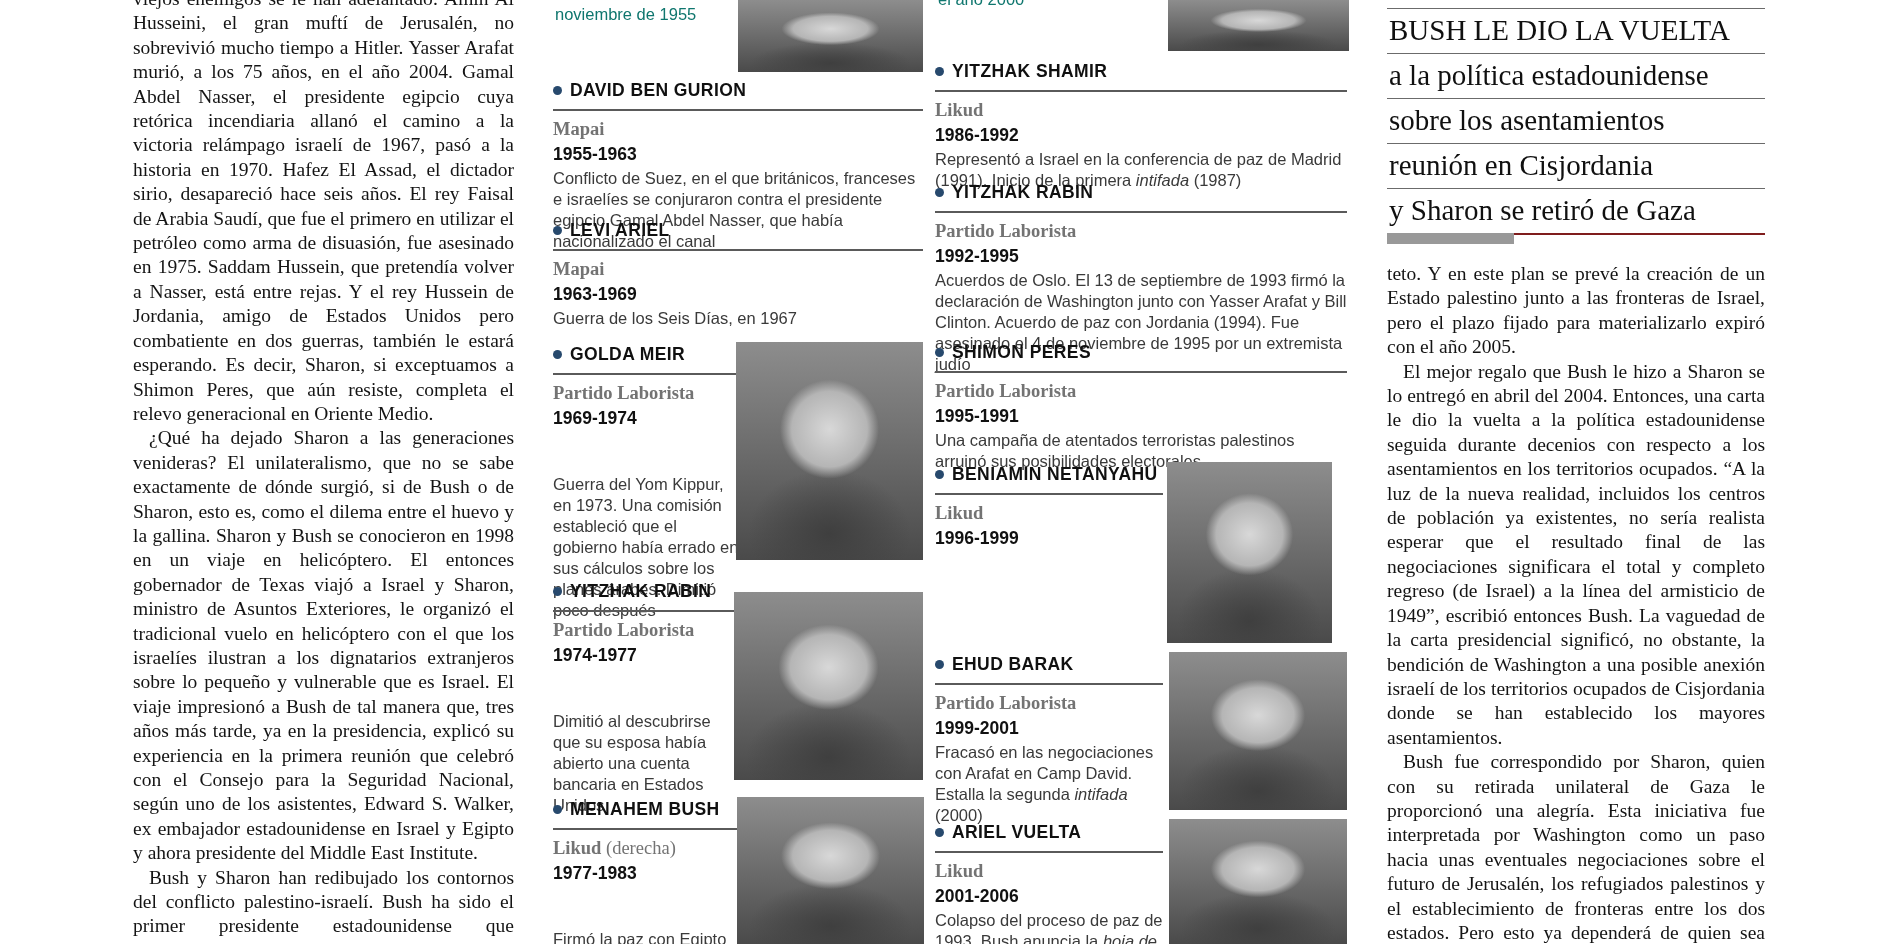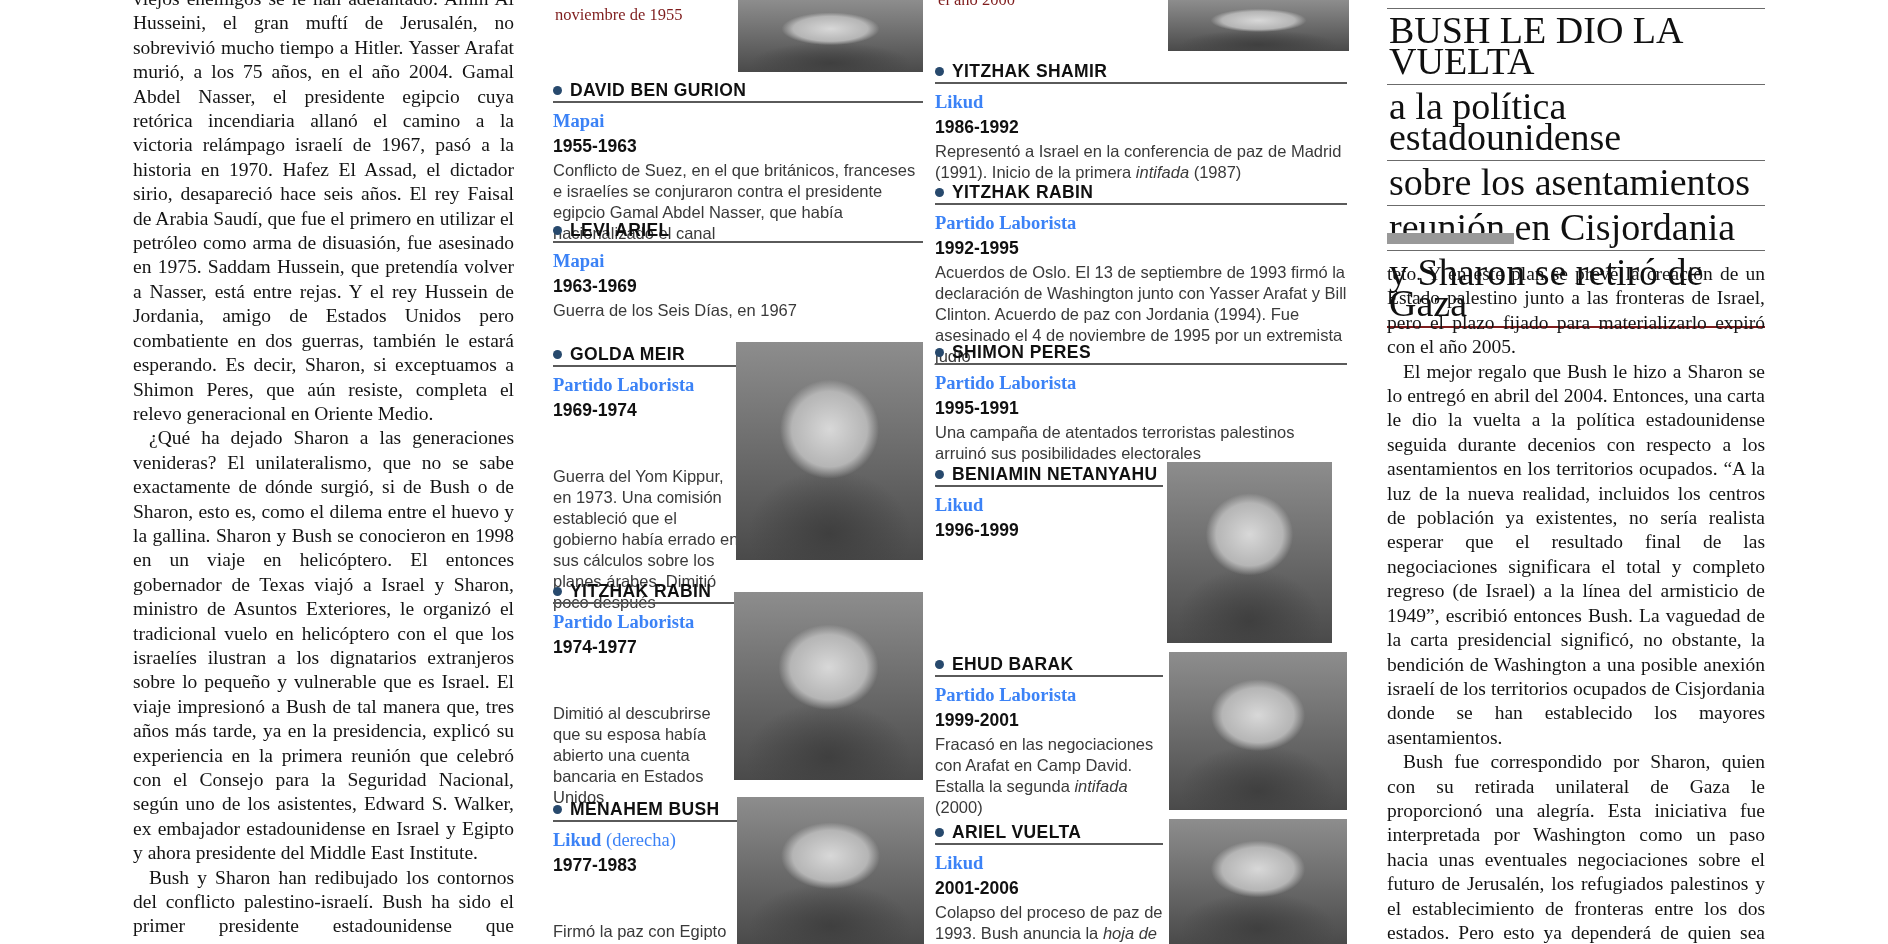--- a/index.html
+++ b/index.html
@@ -14,46 +14,46 @@
     color:#141414; hyphens:auto; -webkit-hyphens:auto;
   }
   .bodycol p.ind { text-indent:16px; }
   #col1 { left:133px; top:-13px; width:381px; }
   #col4 { left:1387px; top:262px; width:378px; }
 
   
   #headline { position:absolute; left:1387px; top:8px; width:378px; color:#101010; }
   #headline .hl {
     border-top:1px solid #6b6b6b; padding:6px 0 7px 2px;
-    font-size:38px; line-height:31px; font-weight:normal;
+    font-size:29px; line-height:31px; font-weight:normal;
   }
   #headline .hl.last { border-bottom:2px solid #7f1d1d; }
   #graybar { position:absolute; left:1387px; top:233px; width:127px; height:11px; background:#999999; }
 
   
   .tcol { position:absolute; top:0; height:944px; }
   #col2 { left:553px; width:370px; }
   #col3 { left:935px; width:412px; }
   .frag {
-    position:absolute; font-family:Liberation Serif, serif;
-    font-size:16.5px; color:#7f1d1d; white-space:nowrap;
+    position:absolute; font-family:Liberation Sans, sans-serif;
+    font-size:16.5px; color:#0f766e; white-space:nowrap;
   }
   .entry {
     position:absolute; left:0; width:100%;
     font-family:"Liberation Sans","DejaVu Sans",sans-serif;
   }
   .ehead {
     display:flex; align-items:center; gap:8px;
-    border-bottom:2px solid #5a5a5a; padding-bottom:0;
+    border-bottom:2px solid #5a5a5a; padding-bottom:8px;
   }
   .bullet { width:9px; height:9px; border-radius:50%; background:#27496d; flex:0 0 auto; }
   .ename { font-weight:bold; font-size:17.5px; letter-spacing:.4px; color:#101010; }
   .eparty {
     font-family:"Liberation Serif","DejaVu Serif",serif;
-    font-weight:bold; font-size:18.5px; color:#3b82f6; margin-top:7px; line-height:22px;
+    font-weight:bold; font-size:18.5px; color:#737373; margin-top:7px; line-height:22px;
   }
   .psuffix { font-weight:normal; }
   .eyears { font-weight:bold; font-size:17.5px; color:#111111; margin-top:3px; line-height:22px; }
   .edesc { font-size:16.5px; line-height:21px; color:#3a3a3a; margin-top:3px; }
   .n188 .edesc { width:188px;margin-top:45px; }
   .n232 .edesc { width:232px; }
 
   
   .photo {
     position:absolute;

